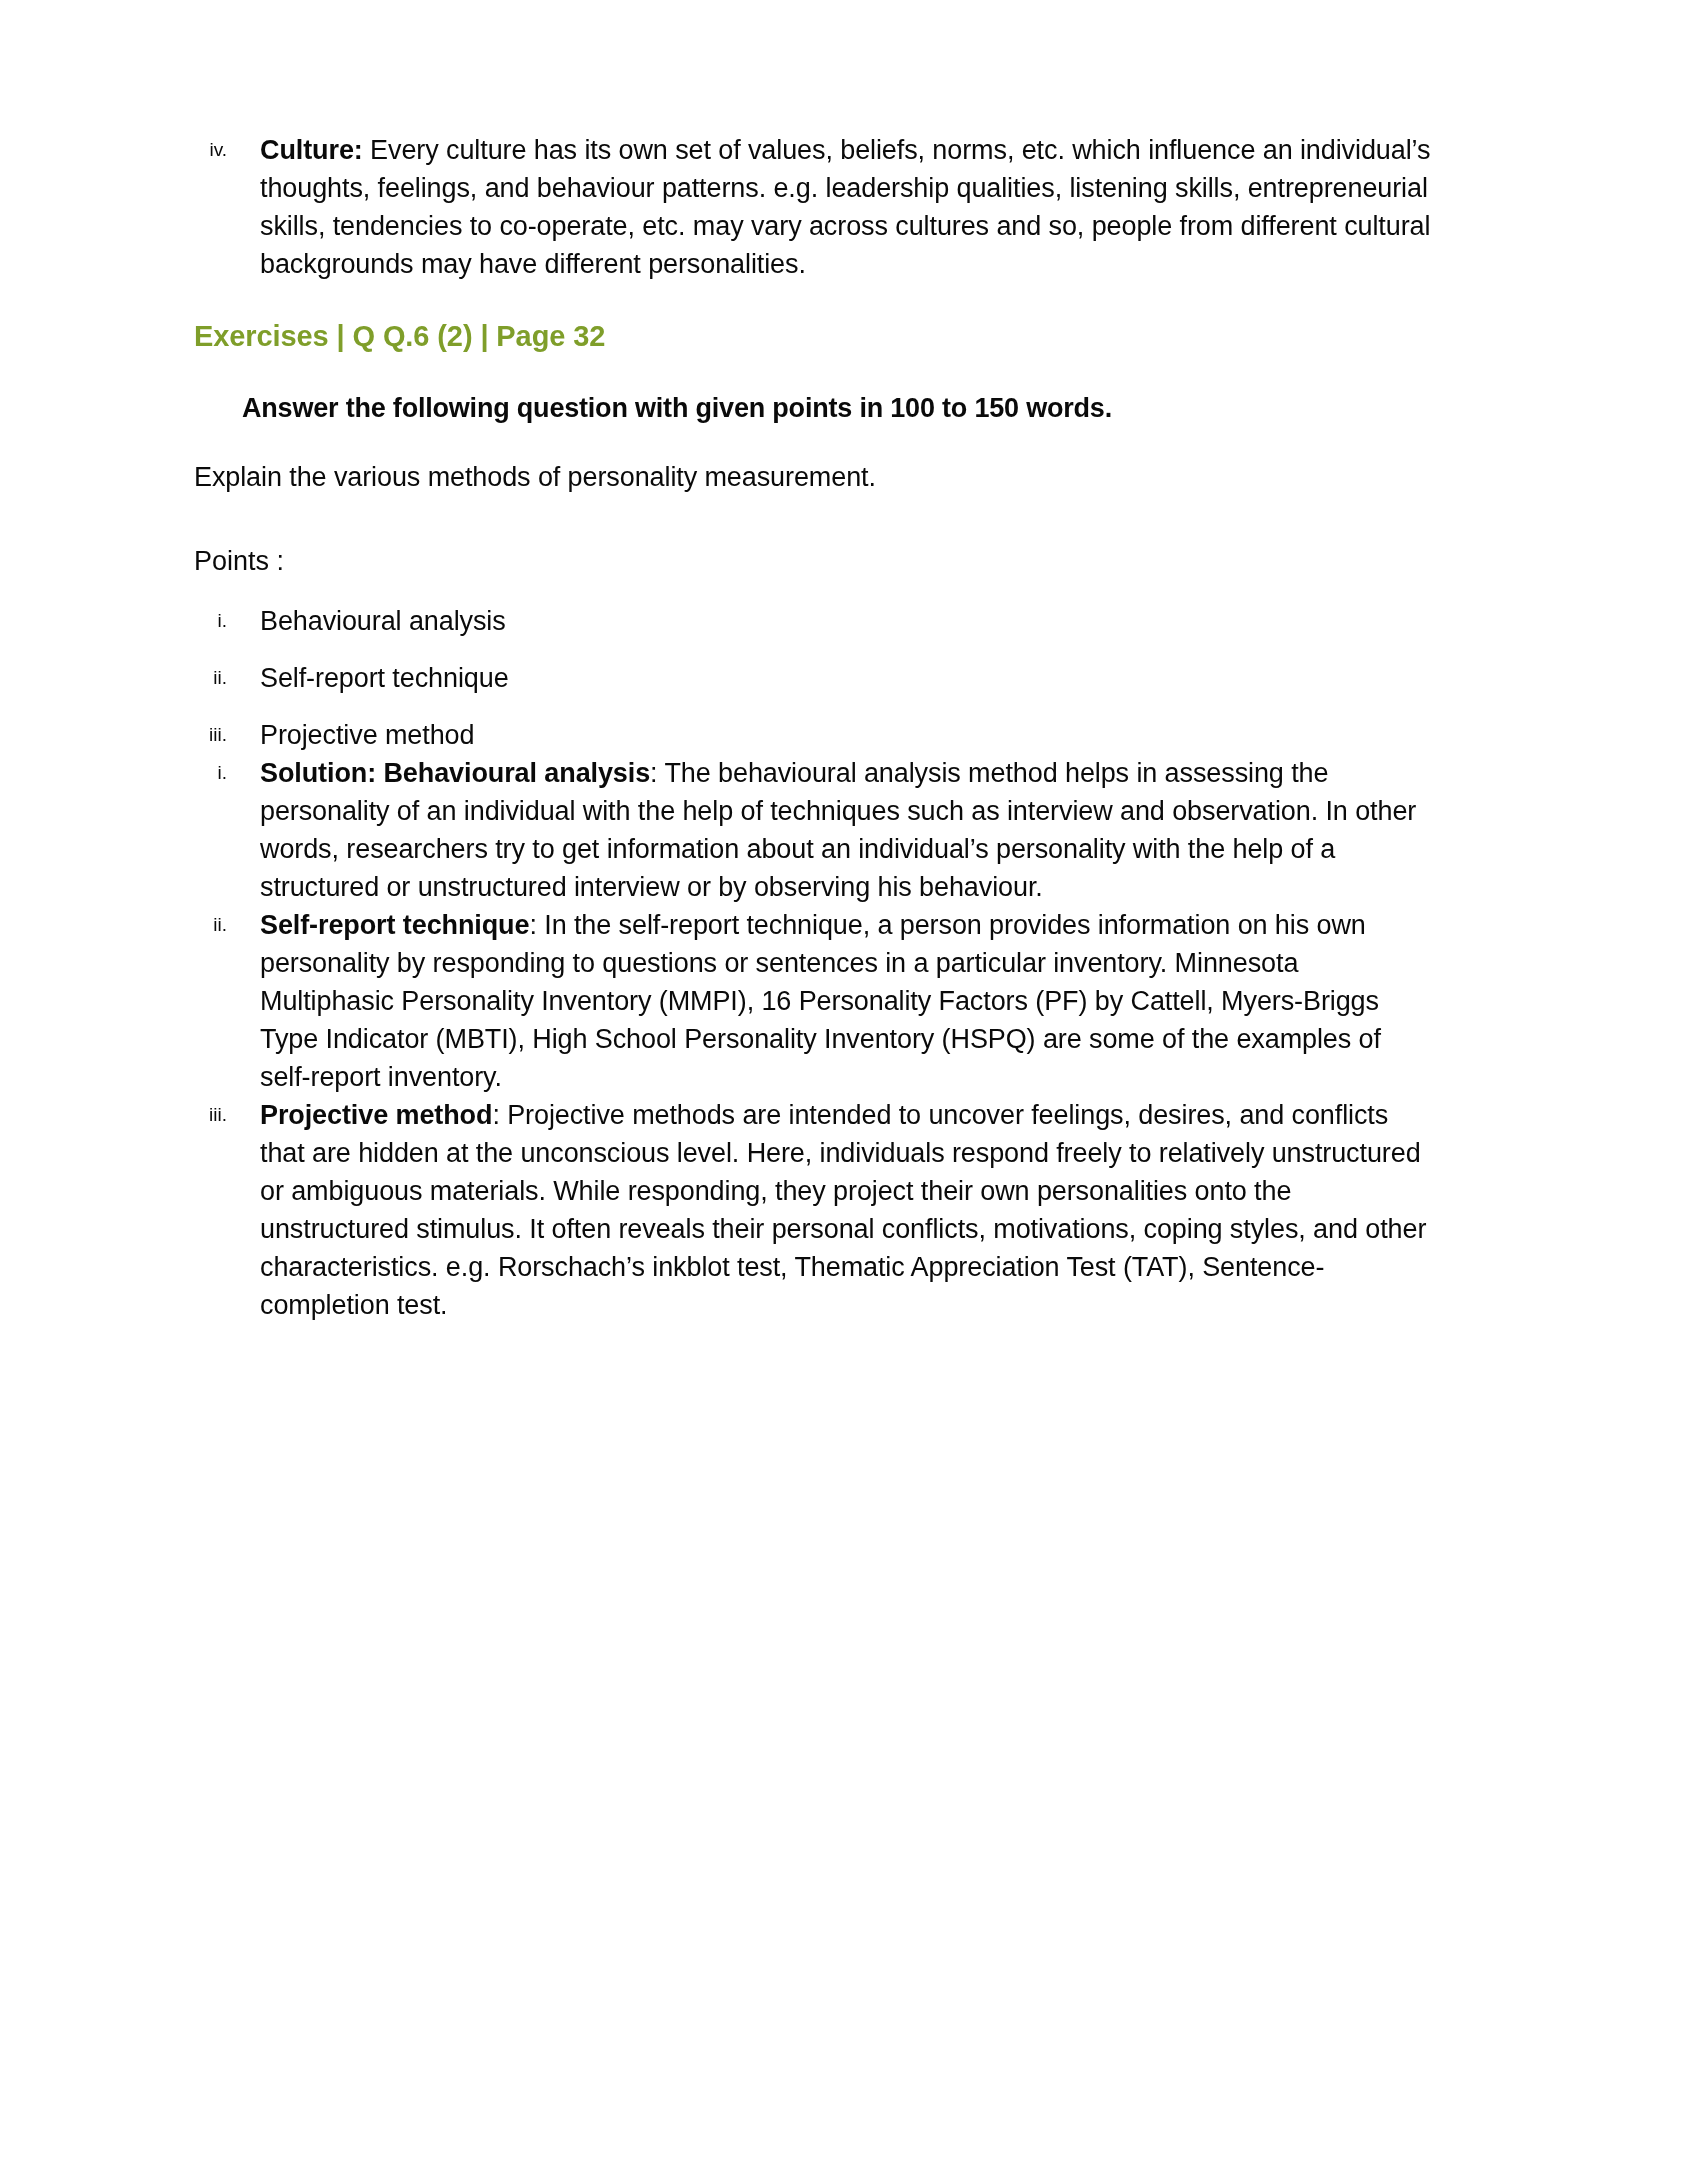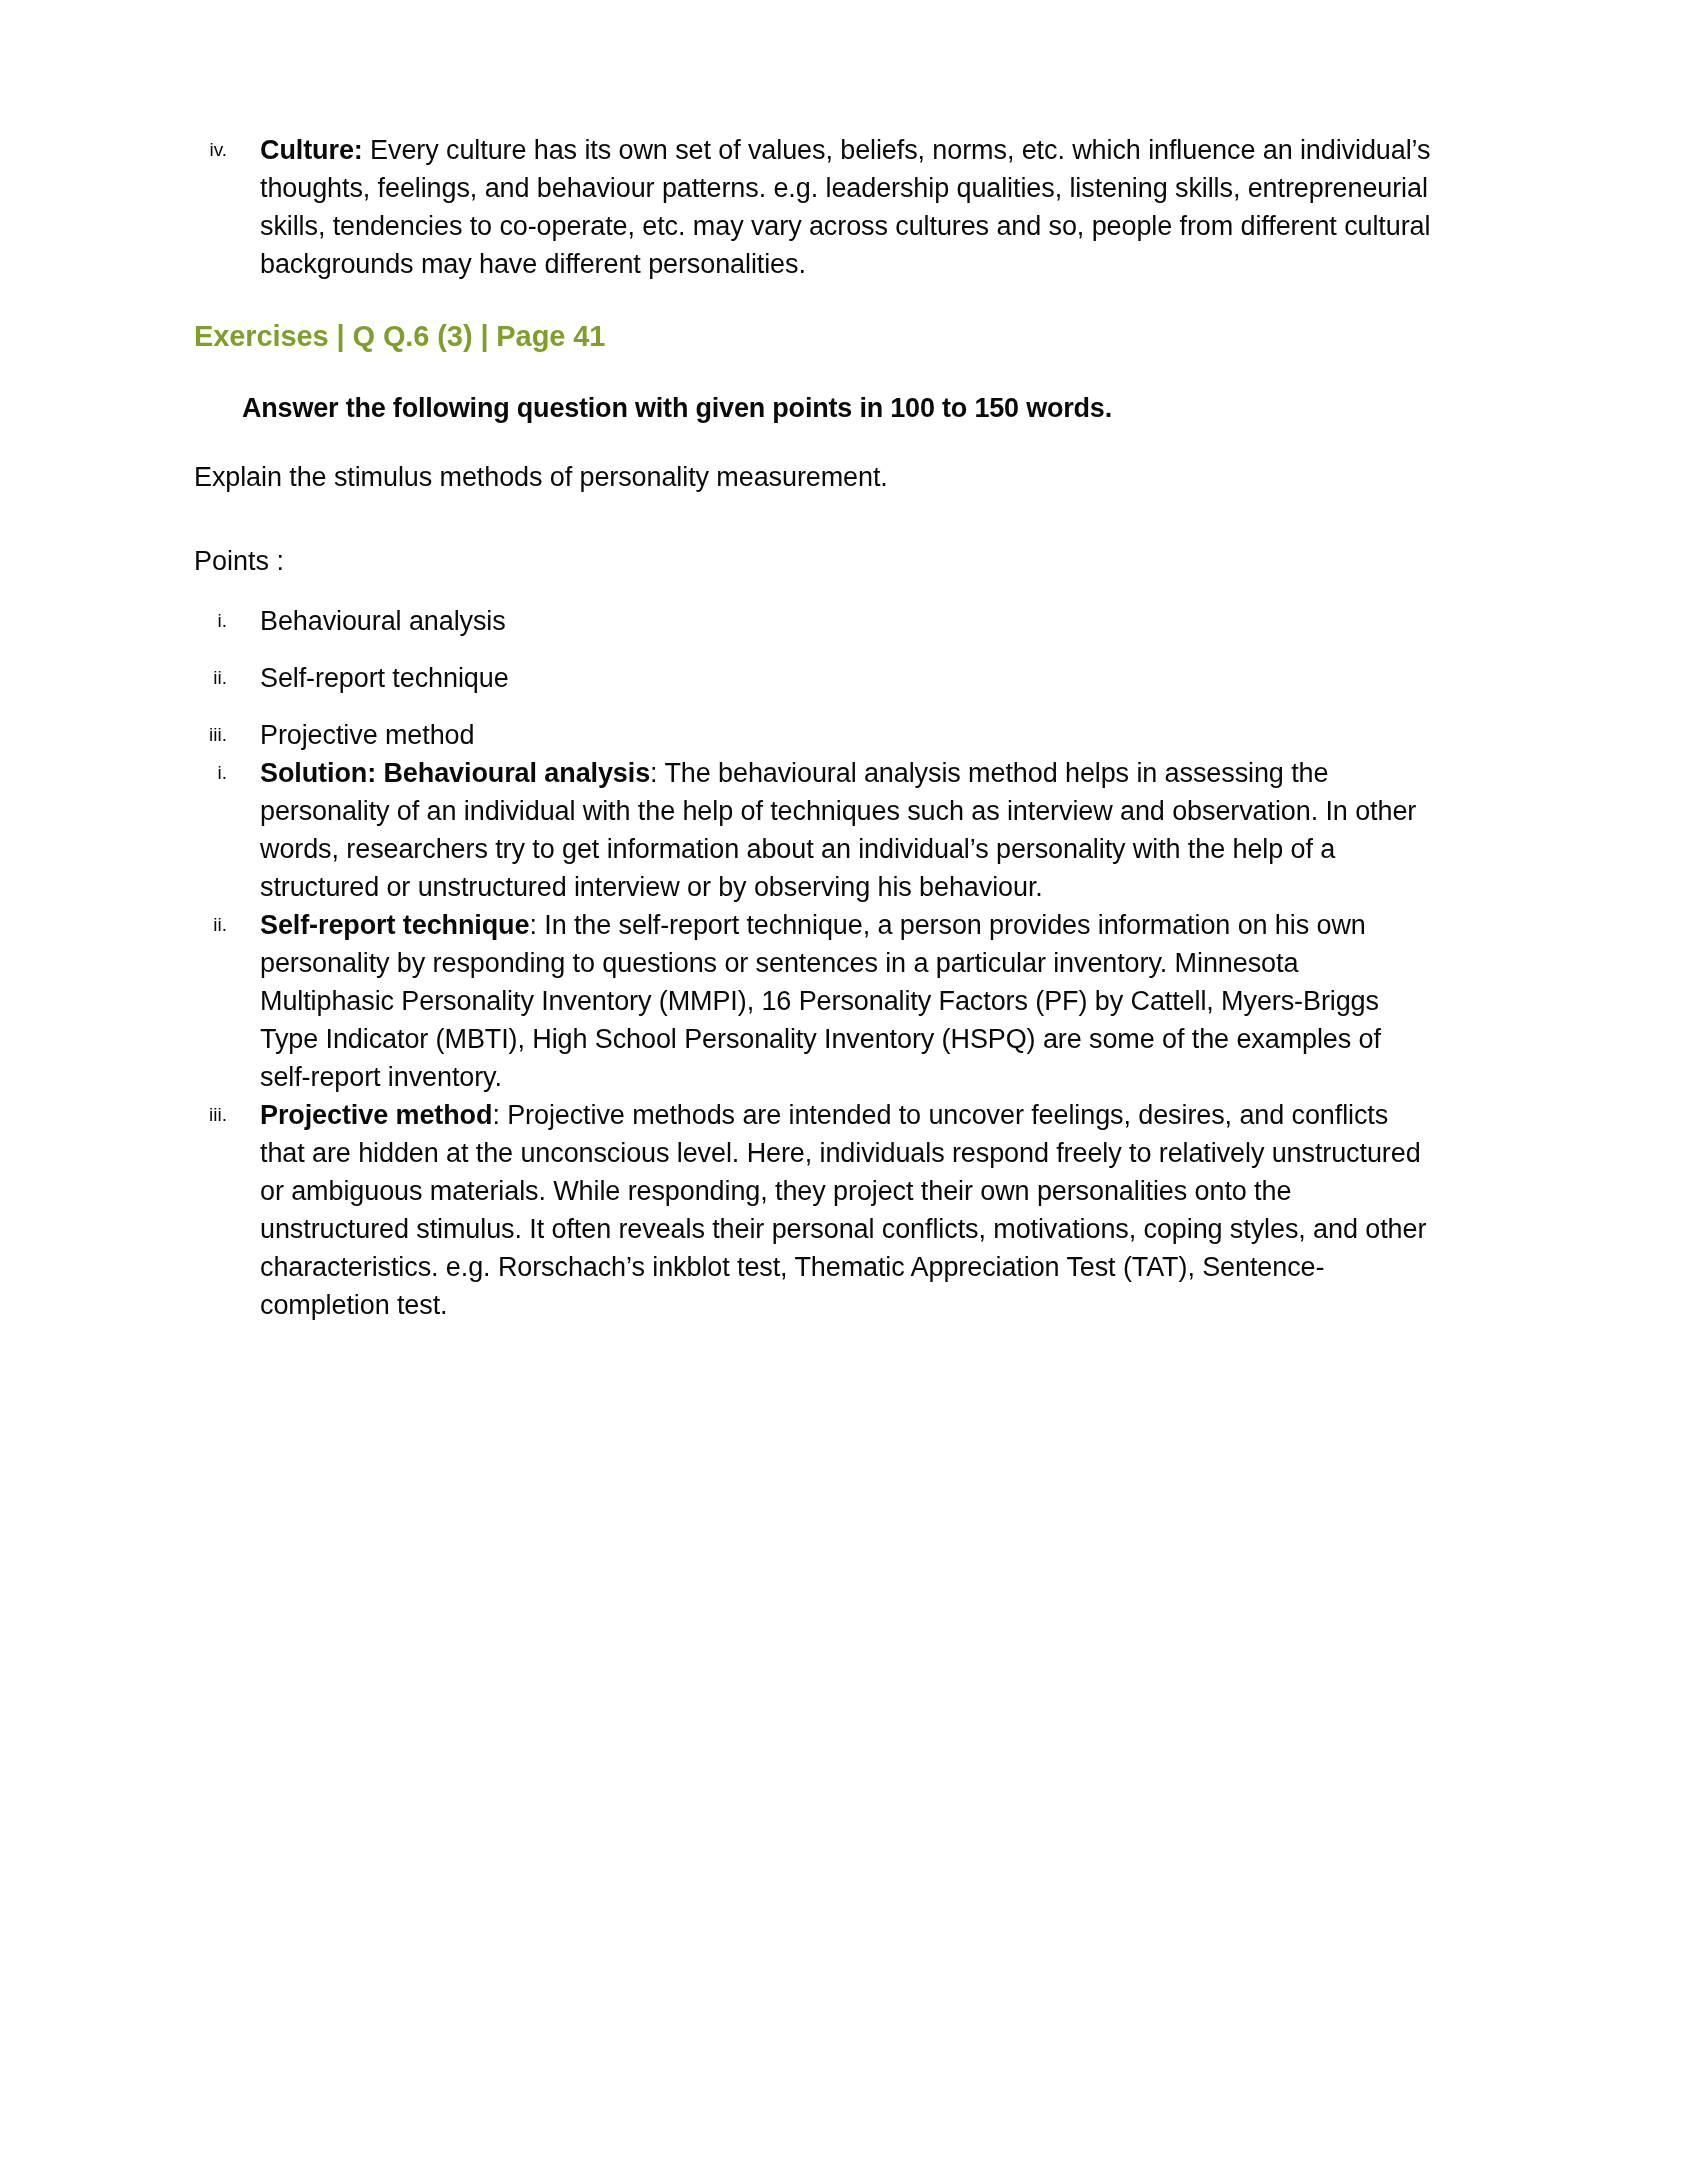--- a/index.html
+++ b/index.html
@@ -110,25 +110,25 @@
 <div class="page">
 
 
   <ul class="rlist">
     <li class="ritem">
       <span class="rnum">iv.</span>
       <span class="rbody"><b>Culture:</b><span> Every culture has its own set of values, beliefs, norms, etc. which influence an individual’s thoughts, feelings, and behaviour patterns. e.g. leadership qualities, listening skills, entrepreneurial skills, tendencies to co-operate, etc. may vary across cultures and so, people from different cultural backgrounds may have different personalities.</span></span>
     </li>
   </ul>
 
-  <p class="exercise-heading sp-heading" style="color:#7f9e2a">Exercises | Q Q.6 (3) | Page 41</p>
+  <p class="exercise-heading sp-heading" style="color:#7f9e2a">Exercises | Q Q.6 (2) | Page 32</p>
 
   <p class="instruction sp-instr">Answer the following question with given points in 100 to 150 words.</p>
 
-  <p class="question sp-question">Explain the stimulus methods of personality measurement.</p>
+  <p class="question sp-question">Explain the various methods of personality measurement.</p>
 
   <p class="points-label sp-points">Points :</p>
 
   <ul class="rlist points-list sp-list">
     <li class="ritem">
       <span class="rnum">i.</span>
       <span class="rbody">Behavioural analysis</span>
     </li>
     <li class="ritem">
       <span class="rnum">ii.</span>

